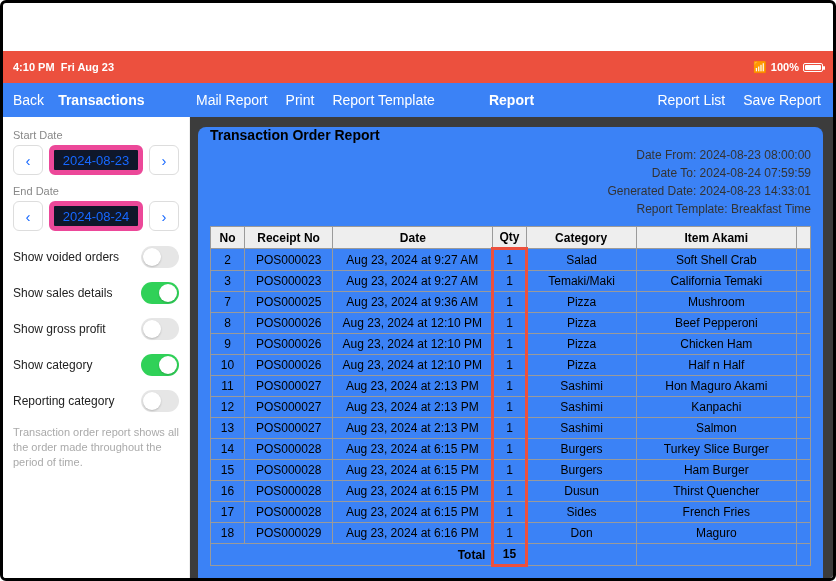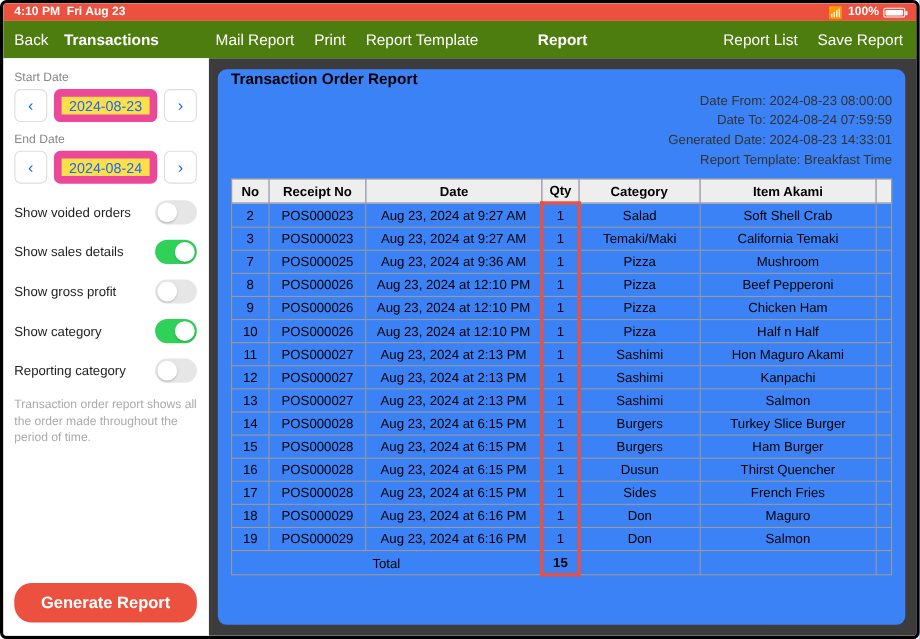--- a/index.html
+++ b/index.html
@@ -1,31 +1,31 @@
 <!DOCTYPE html>
 <html><head>
 <meta charset="utf-8">
 <style>
   * { margin:0; padding:0; box-sizing:border-box; font-family: -apple-system, Helvetica, Arial, sans-serif; }
   body { background:#fff; width:836px; height:581px; overflow:hidden; border:3px solid #000; border-radius:6px; }
-  .statusbar { background:#ec503e; color:#fff; font-size:11px; font-weight:600; height:16px; display:flex; align-items:center; padding:0 10px; justify-content:space-between;}
+  .statusbar { background:#ec503e; color:#fff; font-size:11px; font-weight:600; height:16px; display:flex; align-items:center; padding:16px 10px; justify-content:space-between;margin-top:48px;}
   .statusbar .right { display:flex; align-items:center; gap:4px;}
-  .navbar { background:#4d7c0f; color:#fff; height:34px; display:flex; align-items:center; font-size:14px; }
+  .navbar { background:#3b82f6; color:#fff; height:34px; display:flex; align-items:center; font-size:14px; }
   .navbar .left { width:187px; display:flex; align-items:center; padding-left:10px; gap:14px;}
   .navbar .left span:first-child { font-weight:400; }
   .navbar .left span:nth-child(2){ font-weight:700;}
   .navbar .mid { flex:1; display:flex; align-items:center; gap:18px; padding-left:6px; position:relative;}
   .navbar .center { position:absolute; left:50%; transform:translateX(-50%); font-weight:700;}
   .navbar .rightnav { margin-left:auto; display:flex; gap:18px; padding-right:12px;}
   .content { display:flex; height:calc(581px - 6px - 16px - 34px); }
   .sidebar { width:187px; background:#fff; display:flex; flex-direction:column; padding:10px 10px 12px 10px; border-right:1px solid #eee;}
   .field-label { font-size:11px; color:#888; margin-top:2px; margin-bottom:4px;}
   .date-row { display:flex; gap:6px; margin-bottom:8px;}
   .arrow-btn { width:30px; height:30px; border:1px solid #ddd; border-radius:6px; display:flex; align-items:center; justify-content:center; color:#1668ff; font-size:15px; background:#fff; cursor:pointer;}
-  .date-box { flex:1; height:30px; border:7px solid #ec4899; border-radius:6px; display:flex; align-items:center; justify-content:center; color:#1668ff; font-size:13px; background:#fde047; cursor:pointer;}
+  .date-box { flex:1; height:30px; border:5px solid #ec4899; border-radius:6px; display:flex; align-items:center; justify-content:center; color:#1668ff; font-size:13px; background:#0f172a; cursor:pointer;}
   .toggle-row { display:flex; align-items:center; justify-content:space-between; font-size:12px; color:#222; padding:7px 0;}
   .toggle { width:38px; height:22px; border-radius:11px; background:#e6e6e6; position:relative;}
   .toggle.on { background:#30d158;}
   .toggle .knob { width:18px; height:18px; background:#fff; border-radius:50%; position:absolute; top:2px; left:2px; box-shadow:0 1px 2px rgba(0,0,0,.2);}
   .toggle.on .knob { left:18px;}
   .help-text { font-size:11px; color:#aaa; margin-top:6px; line-height:1.35;}
   .generate { margin-top:auto; background:#ec503e; color:#fff; border:none; border-radius:16px; height:36px; font-size:15px; font-weight:600; cursor:pointer;}
   .report-area { flex:1; background:#3c3c3c; padding:10px 10px 10px 8px; overflow:hidden;}
   .report-card { background:#3b82f6; border-radius:8px; height:100%; padding:0 12px; overflow:hidden;}
   .report-title { font-weight:700; font-size:14px; margin-bottom:3px;}
@@ -34,21 +34,21 @@
   th, td { border:1px solid #9a9a9a; padding:3px 6px; text-align:center; height:18px;}
   th { background:#eeeeee; font-weight:700;}
   td.no { width:34px;}
   td.rcp { width:88px;}
   td.date { width:160px;}
   td.qty { width:32px;}
   td.cat { width:110px;}
   td.item { width:160px;}
   .qty-hl { border-left:3px solid #ec503e !important; border-right:3px solid #ec503e !important;}
   tr.first .qty-hl { border-top:3px solid #ec503e !important;}
-  tr.total td:first-child { text-align:center; font-weight:400; padding-left:6px;}
+  tr.total td:first-child { text-align:right; font-weight:700; padding-left:6px;}
   tr.total .qty-hl { font-weight:700; border-bottom:3px solid #ec503e !important;}
   .batt { display:inline-block; width:20px; height:9px; border:1px solid #fff; border-radius:2px; position:relative;}
   .batt::after { content:""; position:absolute; right:-3px; top:2px; width:2px; height:4px; background:#fff; border-radius:1px;}
   .batt .fill { position:absolute; inset:1px; background:#fff; border-radius:1px;}
   .extra-col { width:14px;}
   tbody tr.total td { height:19px;}
 </style>
 </head>
 <body>
 
@@ -278,29 +278,20 @@
             </tr>
             <tr>
               <td class="no">18</td>
               <td class="rcp">POS000029</td>
               <td class="date">Aug 23, 2024 at 6:16 PM</td>
               <td class="qty qty-hl">1</td>
               <td class="cat">Don</td>
               <td class="item">Maguro</td>
               <td class="extra-col"></td>
             </tr>
-            <tr>
-              <td class="no">19</td>
-              <td class="rcp">POS000029</td>
-              <td class="date">Aug 23, 2024 at 6:16 PM</td>
-              <td class="qty qty-hl">1</td>
-              <td class="cat">Don</td>
-              <td class="item">Salmon</td>
-              <td class="extra-col"></td>
-            </tr>
             <tr class="total">
               <td colspan="3">Total</td>
               <td class="qty qty-hl">15</td>
               <td></td>
               <td></td>
               <td class="extra-col"></td>
             </tr>
           </tbody>
       </table>
     </div>

